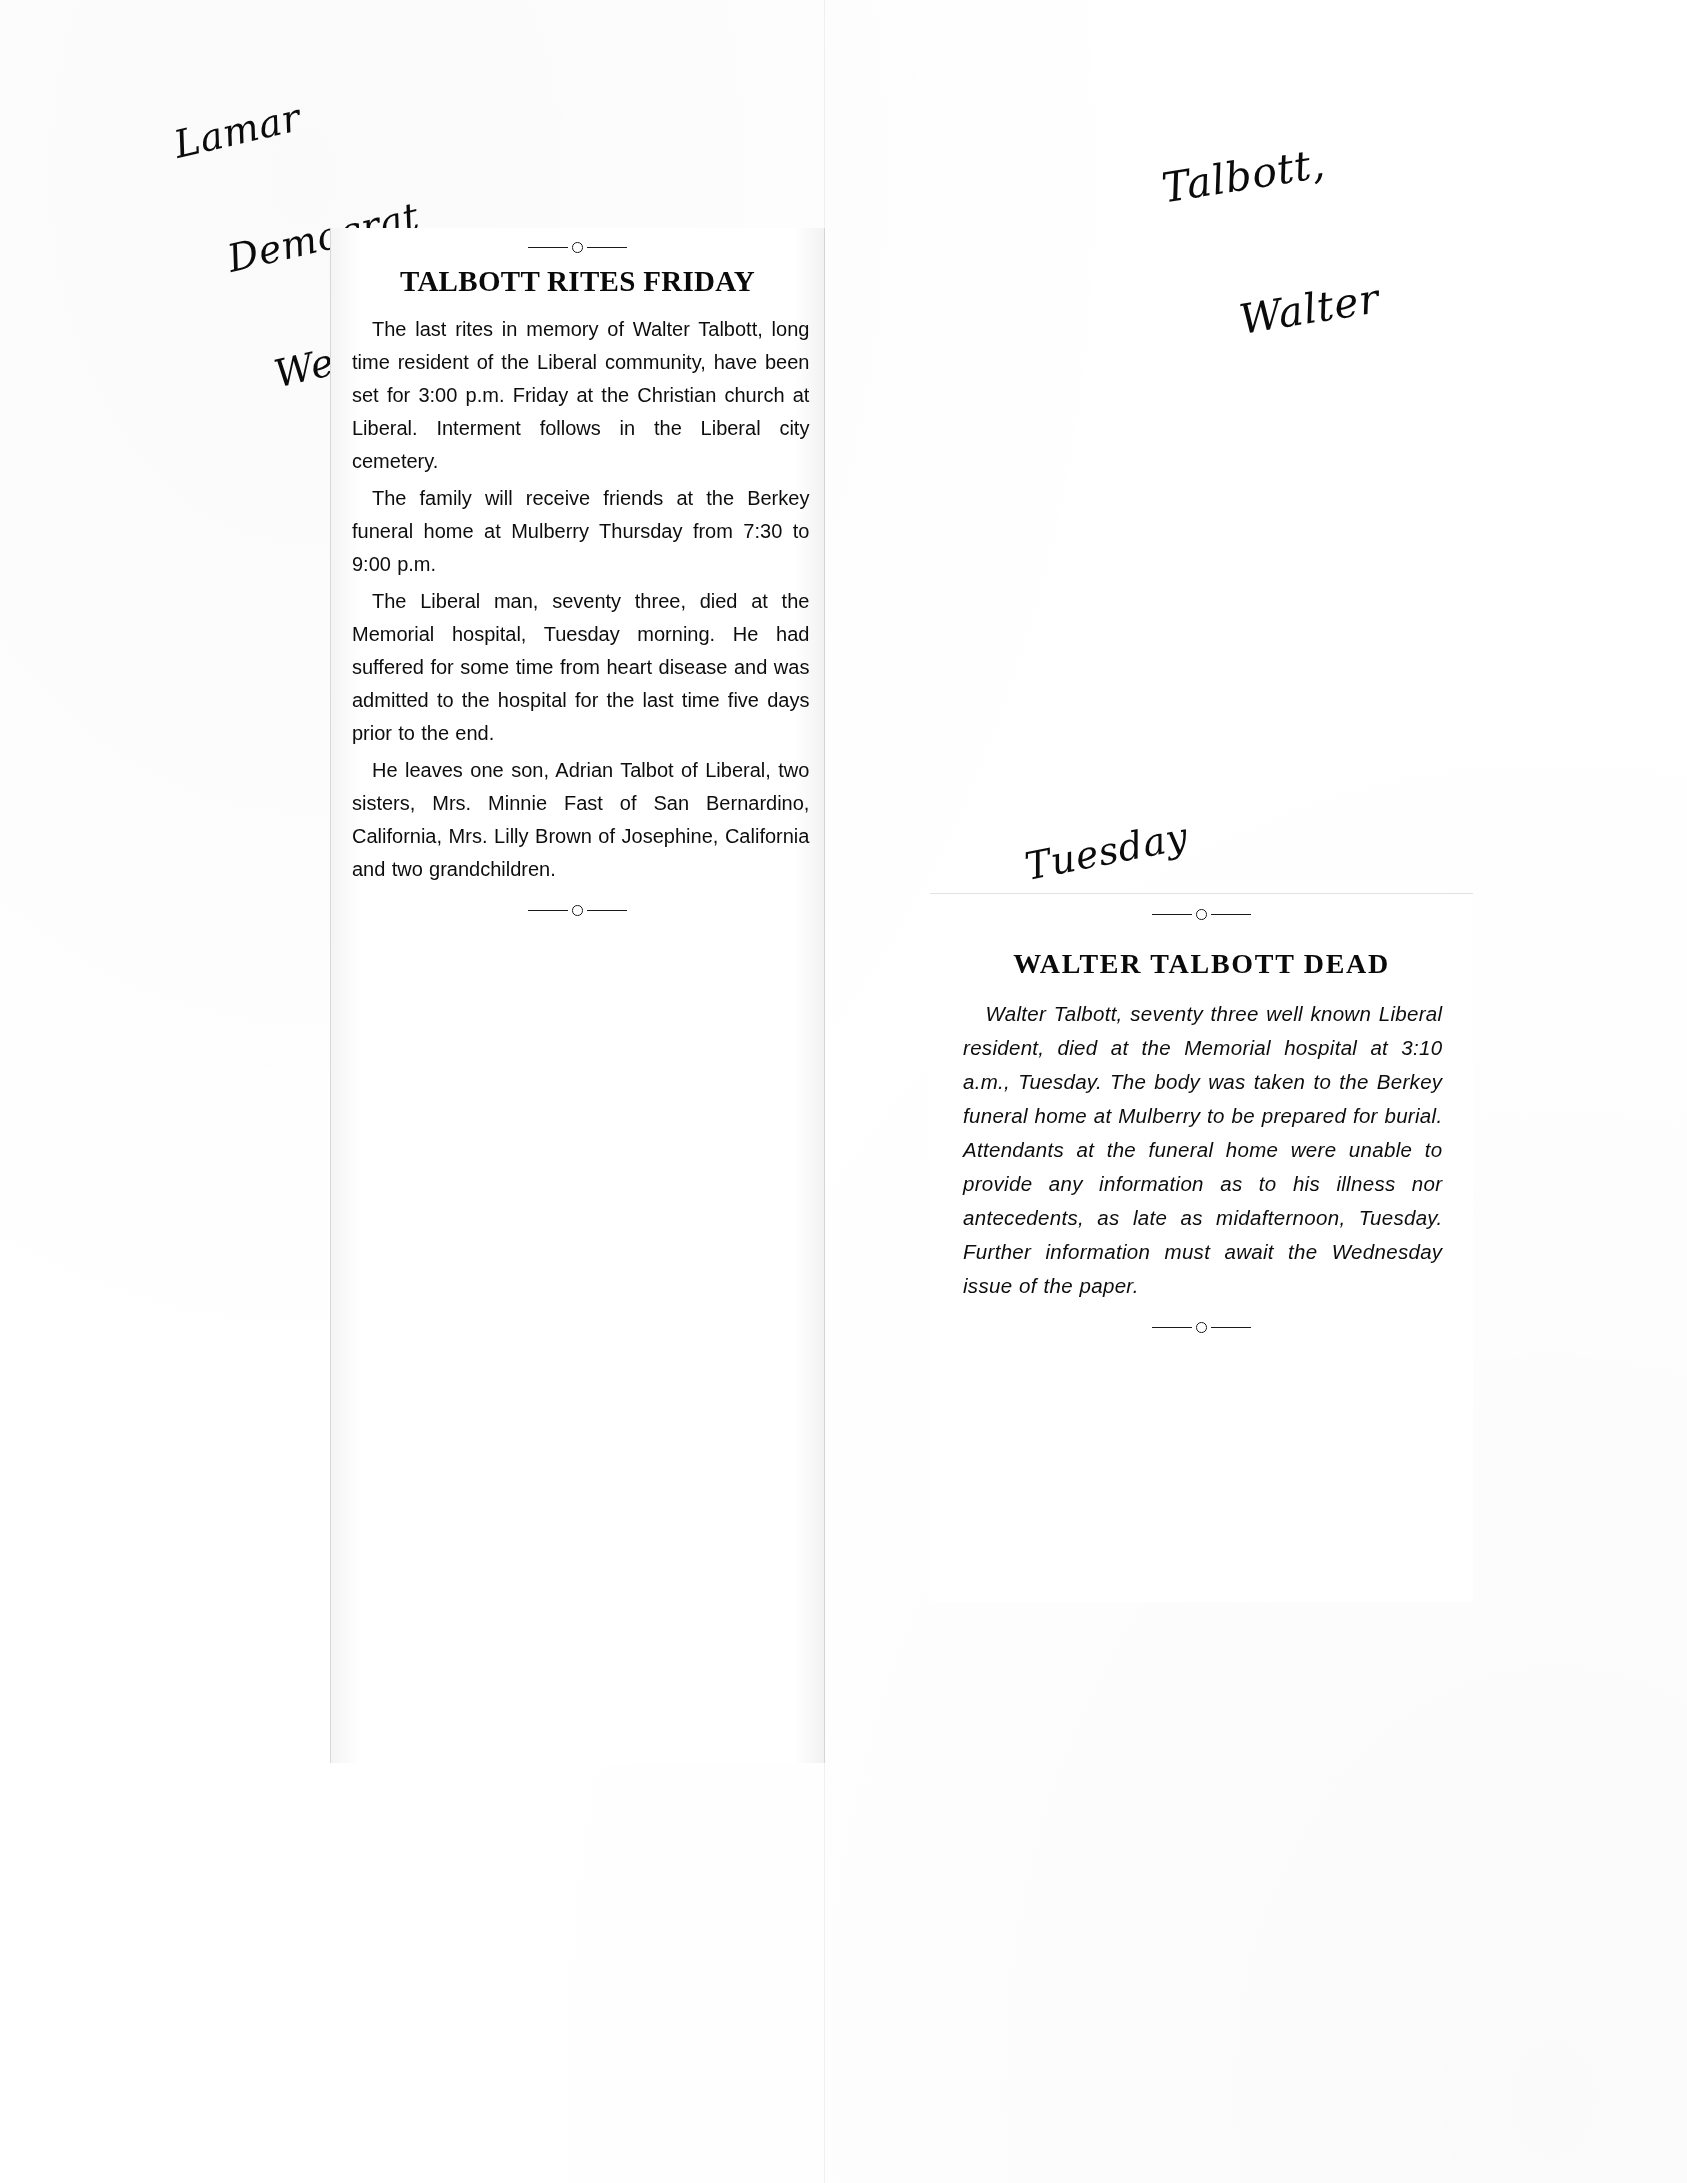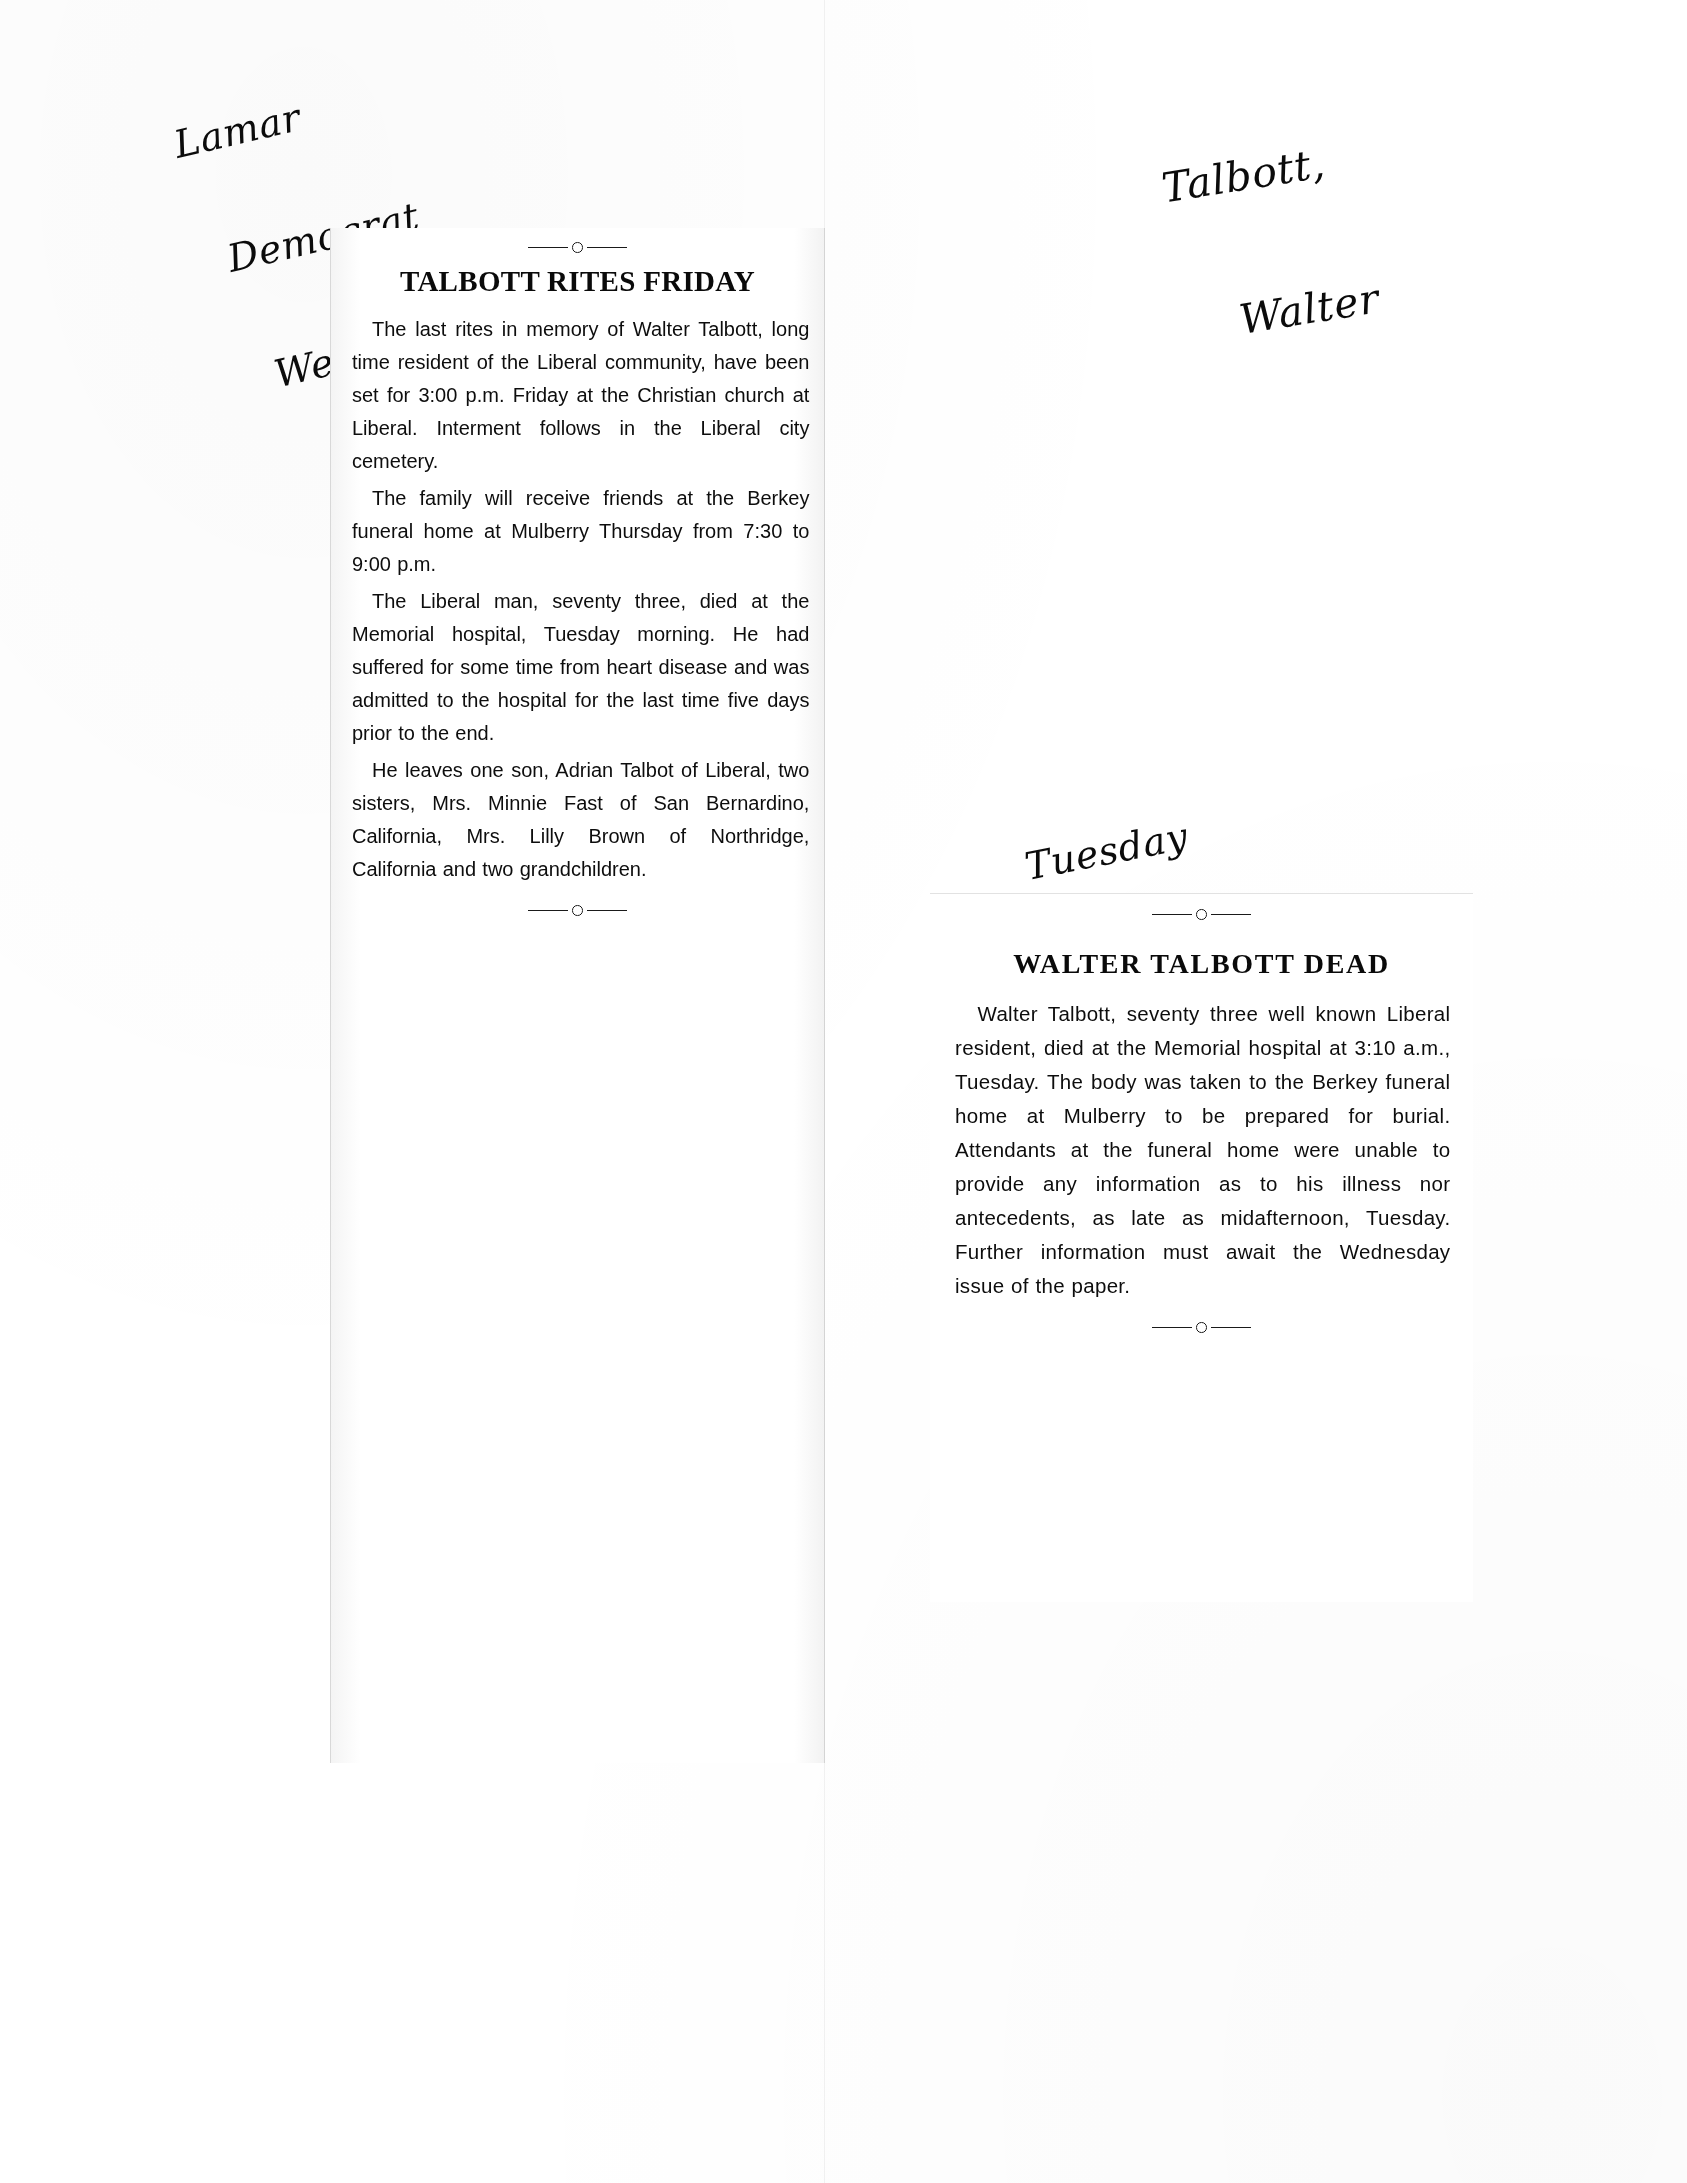--- a/index.html
+++ b/index.html
@@ -145,22 +145,23 @@
     font-size: 20.5px;
     line-height: 34px;
     text-align: justify;
     text-align-last: left;
     padding: 0 14.6px 0 17px;
     margin-top: 17px;
     word-spacing: 0.7px;
     letter-spacing: 0.3px;
   }
   #body-right p {
-    margin: 8px;
+    margin: 16px;
     text-indent: 22.5px;
+    font-style: italic;
   }
 
   
   .edge-marks {
     position: absolute;
     left: 339px;
     top: 261px;
     width: 22.5px;
     font-family: "Liberation Sans", sans-serif;
     font-size: 17px;
@@ -257,21 +258,21 @@
   <div class="rule rule-top-left">
     <span class="dash"></span><span class="circ"></span><span class="dash"></span>
   </div>
 
   <div class="headline" id="headline-left">TALBOTT RITES FRIDAY</div>
 
   <div class="body-col" id="body-left">
     <p>The last rites in memory of Walter Talbott, long time resident of the Liberal community, have been set for 3:00 p.m. Friday at the Christian church at Liberal. Interment follows in the Liberal city cemetery.</p>
     <p>The family will receive friends at the Berkey funeral home at Mulberry Thursday from 7:30 to 9:00 p.m.</p>
     <p>The Liberal man, seventy three, died at the Memorial hospital, Tuesday morning. He had suffered for some time from heart disease and was admitted to the hospital for the last time five days prior to the end.</p>
-    <p>He leaves one son, Adrian Talbot of Liberal, two sisters, Mrs. Minnie Fast of San Bernardino, California, Mrs. Lilly Brown of Northridge, California and two grandchildren.</p>
+    <p>He leaves one son, Adrian Talbot of Liberal, two sisters, Mrs. Minnie Fast of San Bernardino, California, Mrs. Lilly Brown of Josephine, California and two grandchildren.</p>
   </div>
 
   <div class="rule footer-rule">
     <span class="dash"></span><span class="circ"></span><span class="dash"></span>
   </div>
 </div>
 
 <div class="clipping" id="clipping-right">
 
   <div class="rule" style="margin-top:12px;">

